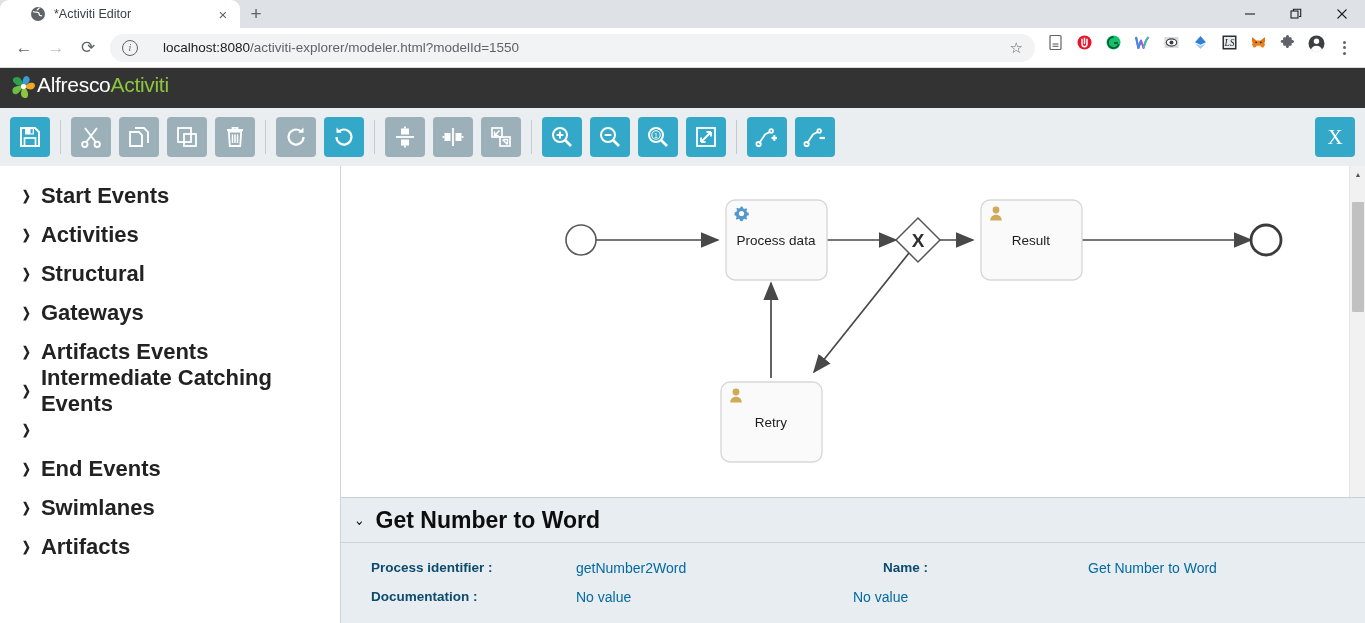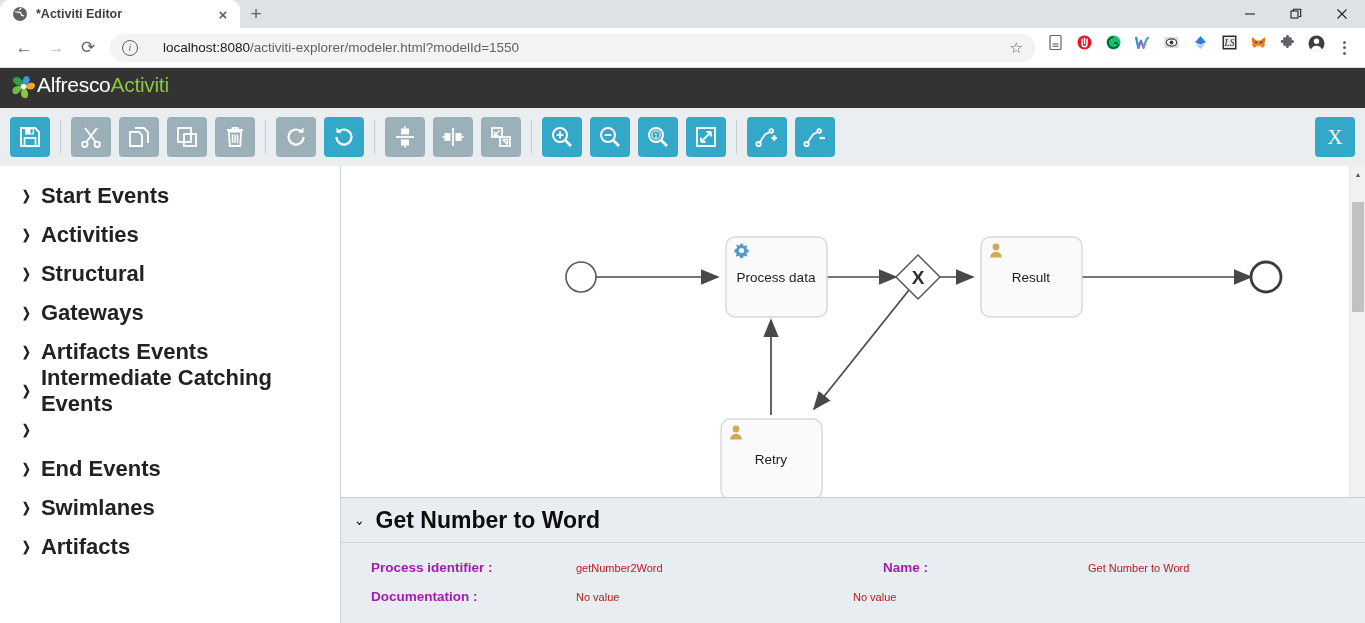--- a/index.html
+++ b/index.html
@@ -11,23 +11,22 @@
   }
 
   
   .browser-tabstrip {
     height: 28px; background: #dee1e6;
     display: flex; align-items: flex-end; position: relative;
   }
   .tab {
     width: 240px; height: 28px; background: #ffffff;
     border-radius: 9px 9px 0 0;
-    display: flex; align-items: center; padding: 0 8px 0 12px;
+    display: flex; align-items: center; padding: 0 8px 0 30px;
     position: relative;
-    font-weight: bold;
   }
   .tab-favicon { width: 16px; height: 16px; flex: 0 0 16px; margin-right: 8px; }
   .tab-title {
     flex: 1; font-size: 12.5px; color: #3c4043;
     white-space: nowrap; overflow: hidden; text-overflow: ellipsis;
   }
   .tab-close {
     width: 18px; height: 18px; flex: 0 0 18px;
     display: flex; align-items: center; justify-content: center;
     font-size: 15px; color: #5f6368; line-height: 1;
@@ -136,21 +135,21 @@
     display: flex; align-items: center;
     height: 39px; padding-left: 21px; gap: 9px;
   }
   .chev {
     font-size: 13px; color: #222; font-weight: bold;
     transform: scaleX(0.8);
   }
   .palette-label { font-size: 22px; color: #222222; font-weight: bold; }
 
   .canvas-wrap { flex: 1; position: relative; background: #ffffff; }
-  .canvas { position: absolute; inset: 0 16px 17px 0; overflow: hidden; margin-top: 37px; }
+  .canvas { position: absolute; inset: 0 16px 17px 0; overflow: hidden; }
   .canvas svg { display: block; }
 
   .vscroll {
     position: absolute; right: 0; top: 0; bottom: 17px; width: 16px;
     background: #f1f1f1; border-left: 1px solid #e3e3e3;
   }
   .vs-arrow {
     position: absolute; left: 0; width: 16px; height: 17px;
     display: flex; align-items: center; justify-content: center;
     font-size: 7px; color: #555;
@@ -190,23 +189,23 @@
   }
   .props-chev { font-size: 15px; color: #111; transform: scaleX(0.85); }
   .props-title { font-size: 23px; font-weight: bold; color: #0d0d0d; }
   .props-grid {
     display: flex; padding-top: 10px;
   }
   .props-col { flex: 1; }
   .props-row { display: flex; height: 29px; align-items: center; }
   .props-key {
     width: 235px; flex: 0 0 235px; padding-left: 30px;
-    font-size: 13.5px; font-weight: bold; color: #a21caf;
-  }
-  .props-val { font-size: 11px; color: #b91c1c; }
+    font-size: 13.5px; font-weight: bold; color: #0c4a6e;
+  }
+  .props-val { font-size: 14px; color: #0369a1; }
 </style>
 </head>
 <body>
 
 <div class="browser-tabstrip">
   <div class="tab">
     <span class="tab-favicon">
       <svg width="16" height="16" viewBox="0 0 16 16">
         <circle cx="8" cy="8" r="7" fill="#5f6368"></circle>
         <path d="M3 5.5c2.2 1 4 .4 5.6 1.2.9.5.2 1.9 1.1 2.6.7.5 1.6.2 2.2.9" stroke="#ffffff" stroke-width="1.3" fill="none"></path>

